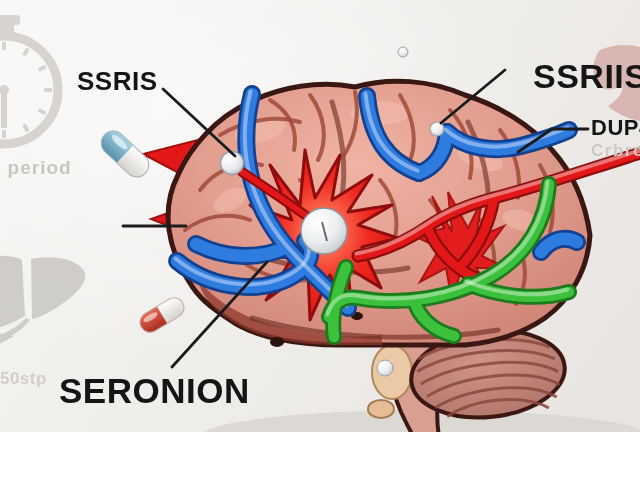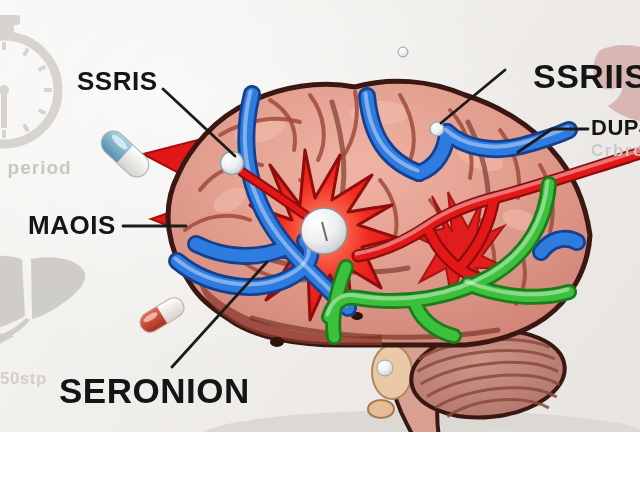--- a/index.html
+++ b/index.html
@@ -270,19 +270,18 @@
     <path class="ptr" d="M 505,70 L 441,123"></path>
     <path class="ptr" d="M 588,129 L 552,129 L 518,152"></path>
     <path class="ptr" d="M 123,226 L 186,226"></path>
     <path class="ptr" d="M 172,367 L 267,262"></path>
   </g>
 </svg>
 
   <div class="lbl lbl-ssris">SSRIS</div>
   <div class="lbl lbl-ssriis">SSRIIS</div>
   <div class="lbl lbl-dup4">DUP4</div>
-  <div class="lbl lbl-maois">MAOIS</div>
   <div class="lbl lbl-seronion">SERONION</div>
 
   <div class="faded f-period">t period</div>
   <div class="faded f-450">450stp</div>
   <div class="faded f-crbro">Crbro</div>
 </div>
 
 </body></html>

